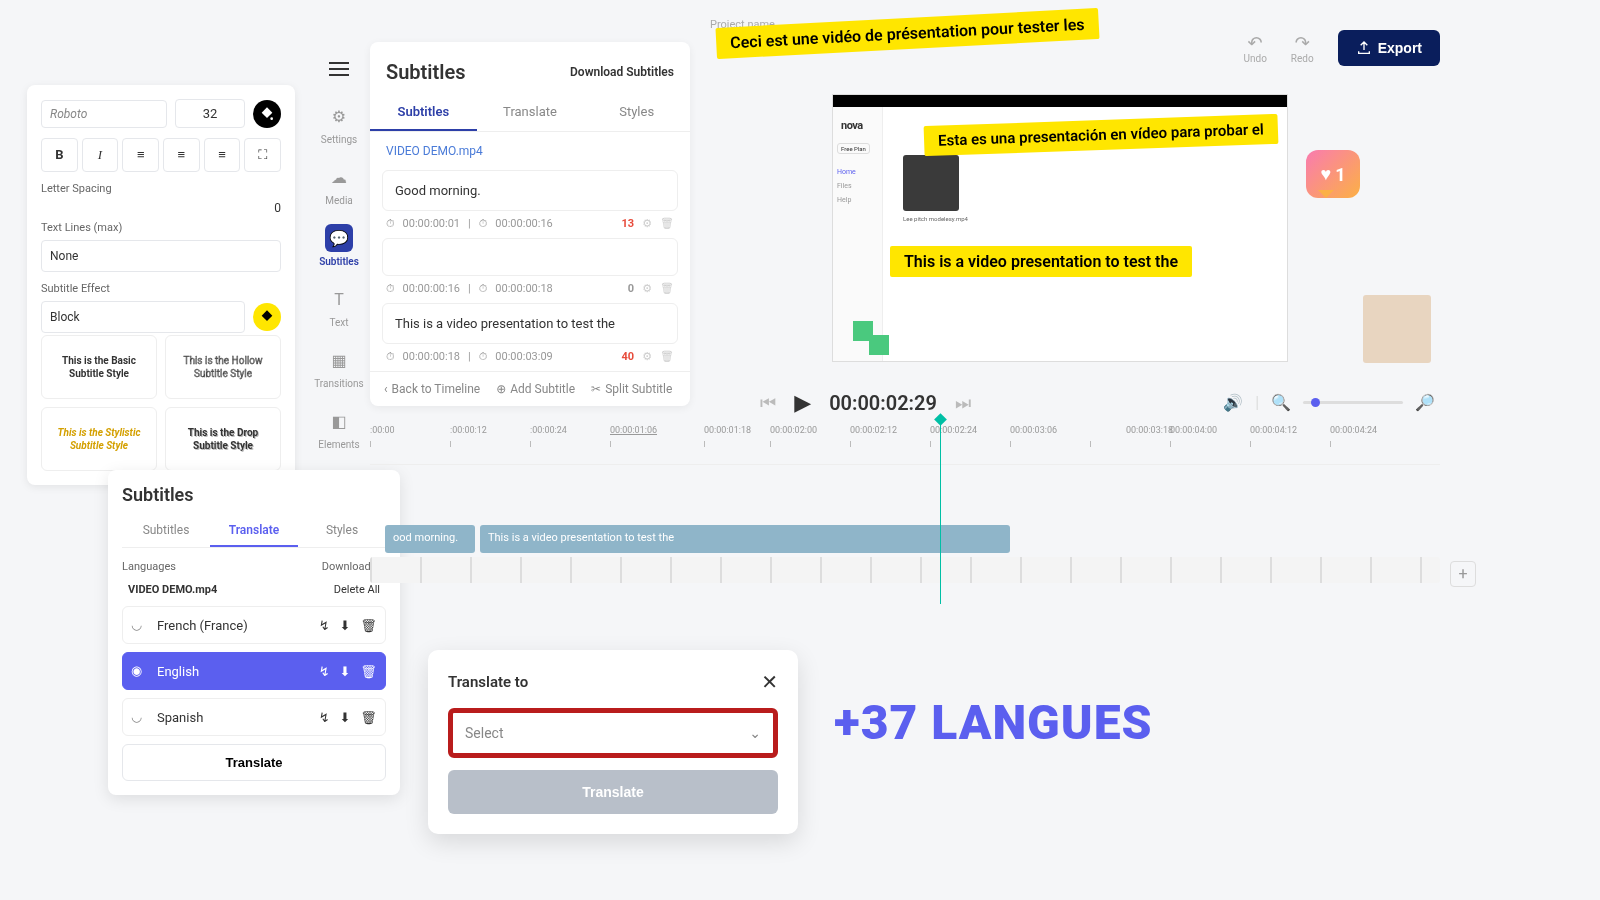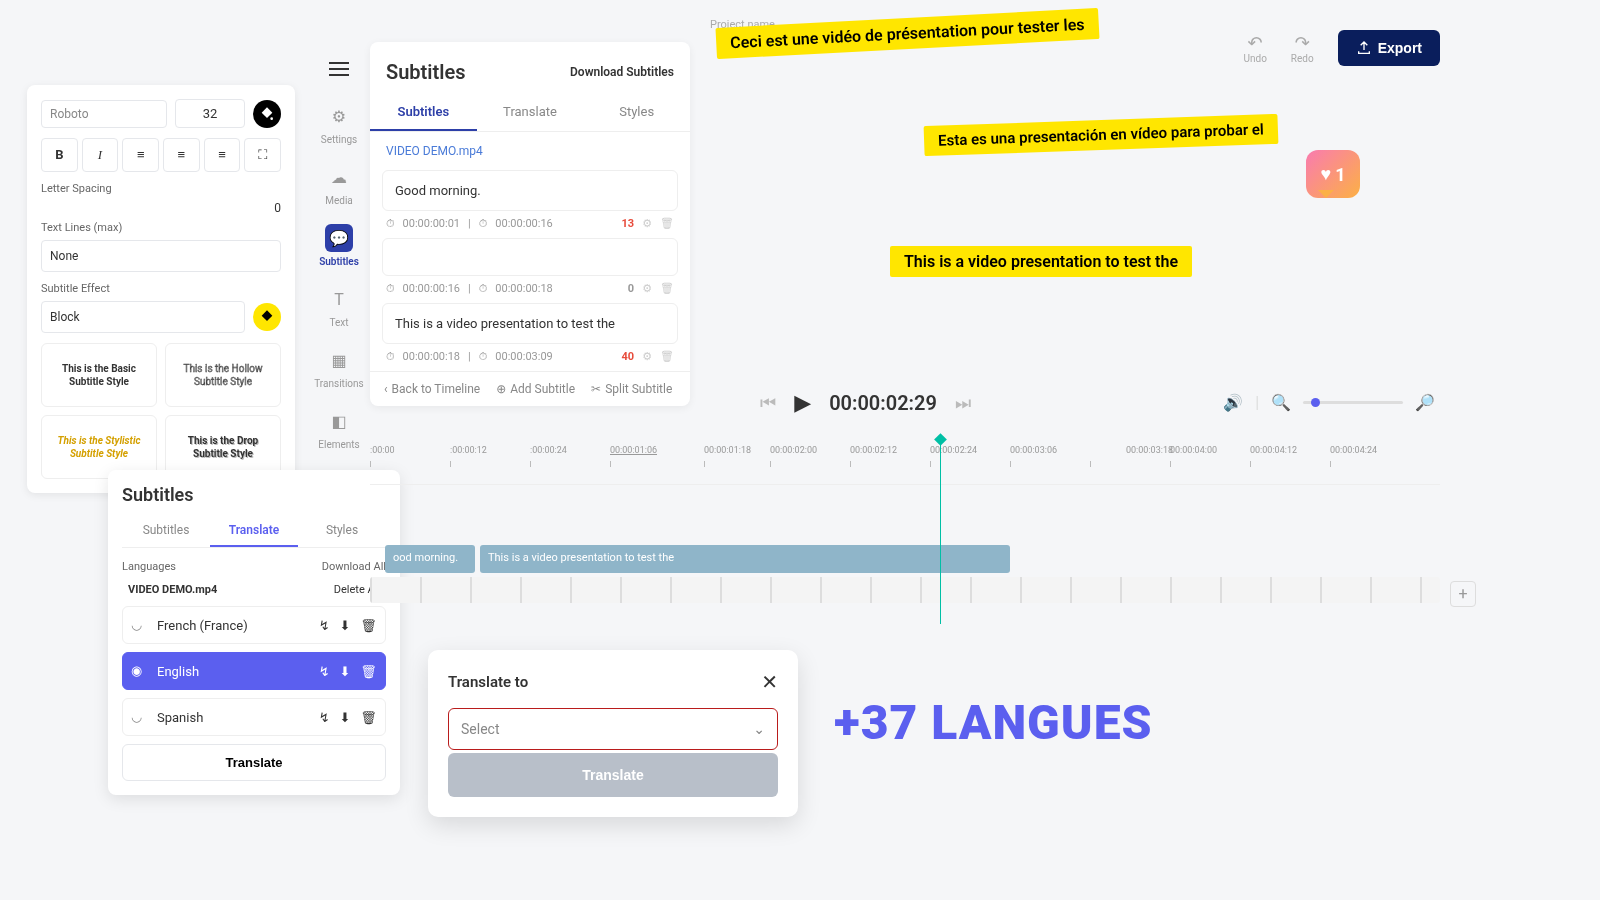--- a/index.html
+++ b/index.html
@@ -1,32 +1,32 @@
 <!DOCTYPE html>
 <html><head>
 <meta charset="utf-8">
 <style>
 * { box-sizing: border-box; margin: 0; padding: 0; }
 body { font-family: -apple-system, BlinkMacSystemFont, 'Segoe UI', Roboto, sans-serif; background: #f5f6f8; width: 1600px; height: 900px; position: relative; overflow: hidden; color: #333; }
 
 
 .style-panel { position: absolute; left: 27px; top: 85px; width: 268px; background: #fff; border-radius: 8px; box-shadow: 0 2px 8px rgba(0,0,0,0.08); padding: 14px; font-size: 13px; }
 .font-row { display: flex; gap: 8px; margin-bottom: 10px; align-items: center; }
-.font-select { flex: 1; border: 1px solid #e5e7eb; border-radius: 4px; padding: 6px 8px; font-size: 12px; color: #888; }
+.font-select { flex: 1; border: 1px solid #e5e7eb; border-radius: 4px; padding: 6px 8px; font-size: 12px; color: #888; font-style: italic; }
 .font-size { width: 70px; border: 1px solid #e5e7eb; border-radius: 4px; padding: 6px 8px; text-align: center; }
 .paint-circle { width: 28px; height: 28px; background: #000; border-radius: 50%; display: flex; align-items: center; justify-content: center; color: #fff; font-size: 14px; }
 .toolbar-row { display: flex; gap: 4px; margin-bottom: 10px; }
 .tbtn { flex: 1; border: 1px solid #e5e7eb; background: #fff; border-radius: 4px; padding: 8px; text-align: center; cursor: pointer; font-size: 13px; }
 .tbtn.bold { font-weight: bold; }
 .tbtn.italic { font-style: italic; font-family: serif; }
 .label-sm { font-size: 11px; color: #666; margin-bottom: 6px; display: block; }
 .val-right { float: right; font-size: 12px; color: #333; }
 .select-wide { width: 100%; border: 1px solid #e5e7eb; border-radius: 4px; padding: 8px; font-size: 12px; margin-bottom: 10px; }
 .yellow-dot { width: 28px; height: 28px; background: #ffe600; border-radius: 50%; display: inline-flex; align-items: center; justify-content: center; vertical-align: middle; }
-.effect-row { display: flex; gap: 8px; align-items: center; margin-bottom: 10px; }
+.effect-row { display: flex; gap: 8px; align-items: center; margin-bottom: 2px; }
 .effect-row .select-wide { margin-bottom: 0; flex: 1; }
 .style-grid { display: grid; grid-template-columns: 1fr 1fr; gap: 8px; }
 .style-card { border: 1px solid #eee; border-radius: 6px; padding: 18px 6px; text-align: center; font-size: 10px; line-height: 1.3; cursor: pointer; }
 .style-card.basic { font-weight: bold; }
 .style-card.hollow { color: #bbb; -webkit-text-stroke: 0.5px #444; }
 .style-card.stylistic { color: #d4a000; font-weight: bold; font-style: italic; }
 .style-card.drop { text-shadow: 1px 1px 0 #bbb; font-weight: bold; }
 
 
 .translate-panel { position: absolute; left: 108px; top: 470px; width: 292px; background: #fff; border-radius: 8px; box-shadow: 0 4px 16px rgba(0,0,0,0.1); padding: 14px; }
@@ -105,38 +105,38 @@
 .timeline-ctrl { position: absolute; left: 760px; top: 390px; display: flex; align-items: center; gap: 18px; }
 .play-btn { font-size: 22px; color: #333; cursor: pointer; }
 .timecode { font-size: 20px; font-weight: 600; }
 .tc-skip { color: #bbb; cursor: pointer; font-size: 18px; }
 .zoom-ctrl { position: absolute; right: 165px; top: 393px; display: flex; align-items: center; gap: 12px; color: #bbb; }
 .zoom-slider { width: 100px; height: 3px; background: #ddd; border-radius: 2px; position: relative; }
 .zoom-slider::before { content:''; position:absolute; left:8px; top:-3px; width:9px; height:9px; background:#5b5fef; border-radius:50%; }
 
 
 .timeline { position: absolute; left: 370px; top: 425px; right: 160px; }
-.ruler { position: relative; height: 40px; border-bottom: 1px solid #eee; font-size: 9px; color: #999; margin-top: 20px; }
+.ruler { position: relative; height: 40px; border-bottom: 1px solid #eee; font-size: 9px; color: #999; }
 .ruler .tick { position: absolute; top: 0; }
 .ruler .tick::after { content:''; position:absolute; top:16px; left:0; width:1px; height:6px; background:#bbb; }
 .playhead { position: absolute; left: 570px; top: -6px; bottom: -140px; width: 1px; background: #00bfa5; z-index: 5; }
 .playhead::before { content:''; position:absolute; top:-4px; left:-4px; width:9px; height:9px; background:#00bfa5; transform:rotate(45deg); }
 
 .track-area { margin-top: 60px; position: relative; height: 70px; }
 .sub-track { height: 28px; position: relative; margin-bottom: 4px; }
 .sub-clip { position: absolute; top: 0; height: 28px; background: #8fb5c9; color: #fff; font-size: 11px; padding: 6px 8px; border-radius: 3px; overflow: hidden; white-space: nowrap; }
 .video-track { height: 26px; background: repeating-linear-gradient(90deg,#ddd 0,#ddd 2px,#f4f4f4 2px,#f4f4f4 50px); border-radius: 3px; position: relative; }
 .plus-track { position: absolute; right: -36px; top: 36px; width: 26px; height: 26px; border: 1px solid #ddd; border-radius: 4px; text-align: center; line-height: 24px; color: #999; cursor: pointer; }
 
 
 .trans-modal { position: absolute; left: 428px; top: 650px; width: 370px; background: #fff; border-radius: 10px; box-shadow: 0 8px 24px rgba(0,0,0,0.12); padding: 20px; }
 .trans-modal-hdr { display: flex; justify-content: space-between; align-items: center; margin-bottom: 14px; }
 .trans-modal-hdr h4 { font-size: 15px; font-weight: 600; }
 .trans-modal-hdr .x { font-size: 20px; cursor: pointer; }
-.trans-select { width: 100%; border: 1px solid #b91c1c; border-radius: 6px; padding: 12px; font-size: 14px; color: #888; margin-bottom: 3px; display: flex; justify-content: space-between; }
+.trans-select { width: 100%; border: 5px solid #b91c1c; border-radius: 6px; padding: 12px; font-size: 14px; color: #888; margin-bottom: 12px; display: flex; justify-content: space-between; }
 .trans-go { width: 100%; background: #b8bfc9; color: #fff; border: none; border-radius: 6px; padding: 14px; font-size: 14px; font-weight: 600; cursor: pointer; }
 
 .big-lang { position: absolute; left: 834px; top: 694px; font-size: 48px; font-weight: 900; color: #5b5fef; letter-spacing: 1px; }
 
 svg.ic-svg { width: 16px; height: 16px; vertical-align: middle; }
 </style>
 </head>
 <body>
 
 <div class="style-panel">
@@ -318,20 +318,37 @@
   <div class="ur"><div class="arr">↷</div><span>Redo</span></div>
   <button class="export-btn">
       <svg class="ic-svg" viewBox="0 0 24 24" fill="none" stroke="#fff" stroke-width="2">
         <path d="M12 3v12M7 8l5-5 5 5M4 17v3h16v-3"></path>
       </svg>
       <span>Export</span>
     </button>
 </div>
 
 <div class="preview-area">
+  <div class="video-frame">
+    <div class="black-strip"></div>
+    <div class="mini-sidebar">
+      <div class="nova-logo">nova</div>
+      <div class="free-plan">Free Plan</div>
+      <div class="mini-nav">
+        <div class="sel">Home</div>
+        <div>Files</div>
+        <div>Help</div>
+      </div>
+    </div>
+    <div class="face-box"></div>
+    <div class="face-caption">Lee pitch modelesy.mp4</div>
+    <div class="green-sq"></div>
+    <div class="green-sq2"></div>
+    <div class="face-box2"></div>
+  </div>
   <div class="like-bubble">♥ <span>1</span></div>
   <div class="yellow-banner b1">Ceci est une vidéo de présentation pour tester les</div>
   <div class="yellow-banner b2">Esta es una presentación en vídeo para probar el</div>
   <div class="yellow-banner b3">This is a video presentation to test the</div>
 </div>
 
 <div class="timeline-ctrl">
   <span class="tc-skip">⏮</span>
   <span class="play-btn">▶</span>
   <span class="timecode">00:00:02:29</span>

